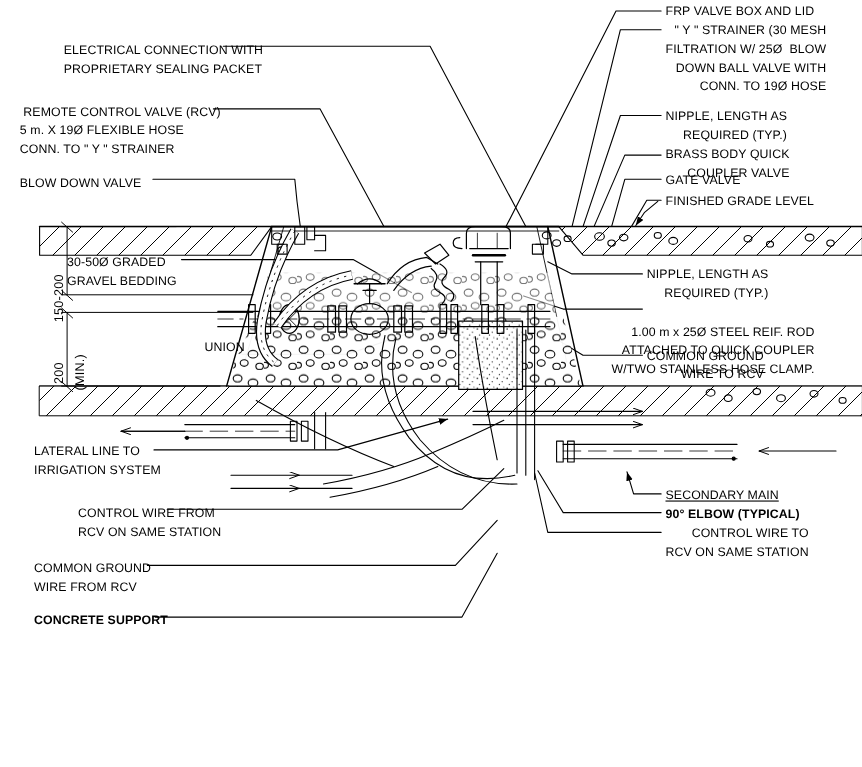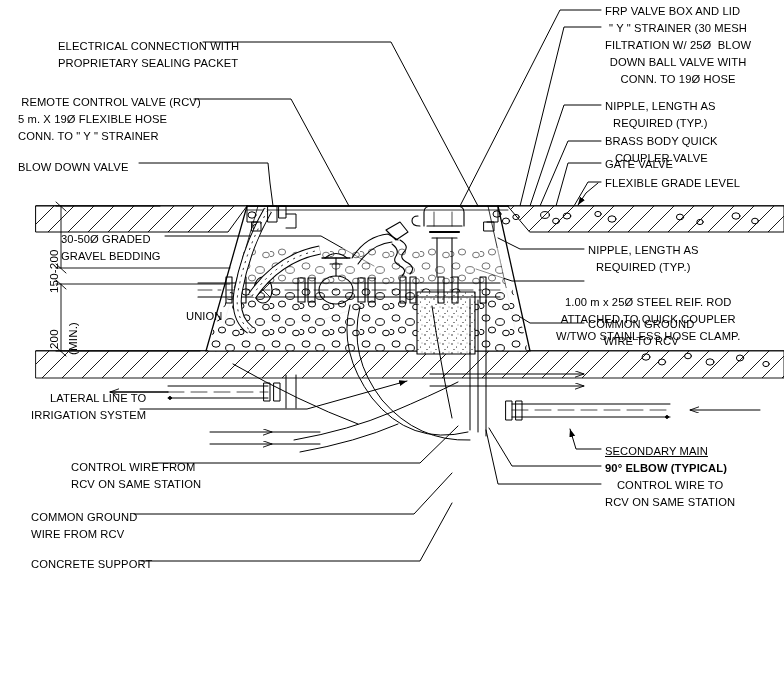--- a/index.html
+++ b/index.html
@@ -26,21 +26,21 @@
   
   .note {
     position: absolute;
     font-family: "Liberation Sans", sans-serif;
     font-size: 11.2px;
     line-height: 17px;
     letter-spacing: 0.1px;
     white-space: pre;
     color: #000;
   }
-  .note.right { text-align: center; }
+  .note.right { text-align: right; }
 
   
   .dimtext {
     position: absolute;
     font-family: "Liberation Sans", sans-serif;
     font-size: 11.5px;
     letter-spacing: 0.2px;
     white-space: nowrap;
     transform-origin: 0 0;
     transform: rotate(-90deg);
@@ -340,41 +340,41 @@
 <div id="notes-left">
   <div class="note" style="left:18px;  top:38px;margin-left:40px;">ELECTRICAL CONNECTION WITH
 PROPRIETARY SEALING PACKET</div>
   <div class="note" style="left:18px;  top:94px;"> REMOTE CONTROL VALVE (RCV)
 5 m. X 19Ø FLEXIBLE HOSE
 CONN. TO " Y " STRAINER</div>
   <div class="note" style="left:18px;  top:159px;">BLOW DOWN VALVE</div>
   <div class="note" style="left:61px;  top:231px;">30-50Ø GRADED
 GRAVEL BEDDING</div>
   <div class="note" style="left:186px; top:308px;">UNION</div>
-  <div class="note" style="left:31px;  top:390px;text-align:right;">LATERAL LINE TO
+  <div class="note" style="left:31px;  top:403px;">LATERAL LINE TO
 IRRIGATION SYSTEM</div>
   <div class="note" style="left:31px;  top:459px;margin-left:40px;">CONTROL WIRE FROM
 RCV ON SAME STATION</div>
   <div class="note" style="left:31px;  top:509px;">COMMON GROUND
 WIRE FROM RCV</div>
-  <div class="note" style="left:31px;  top:556px;">CONCRETE SUPPORT</div>
+  <div class="note" style="left:31px;  top:556px;font-weight:bold;">CONCRETE SUPPORT</div>
 </div>
 
 <div id="notes-right">
   <div class="note right" style="left:605px; top:3px;">FRP VALVE BOX AND LID</div>
   <div class="note right" style="left:605px; top:20px;">" Y " STRAINER (30 MESH
 FILTRATION W/ 25Ø  BLOW
 DOWN BALL VALVE WITH
 CONN. TO 19Ø HOSE</div>
   <div class="note right" style="left:605px; top:98px;">NIPPLE, LENGTH AS
 REQUIRED (TYP.)</div>
   <div class="note right" style="left:605px; top:133px;">BRASS BODY QUICK
 COUPLER VALVE</div>
   <div class="note right" style="left:605px; top:156px;">GATE VALVE</div>
-  <div class="note right" style="left:605px; top:175px;">FLEXIBLE GRADE LEVEL</div>
+  <div class="note right" style="left:605px; top:175px;">FINISHED GRADE LEVEL</div>
   <div class="note right" style="left:588px; top:242px;">NIPPLE, LENGTH AS
 REQUIRED (TYP.)</div>
   <div class="note right" style="left:556px; top:274px;margin-top:20px;">1.00 m x 25Ø STEEL REIF. ROD
 ATTACHED TO QUICK COUPLER
 W/TWO STAINLESS HOSE CLAMP.</div>
   <div class="note right" style="left:588px; top:316px;">COMMON GROUND
 WIRE TO RCV</div>
   <div class="note right" style="left:605px; top:443px;text-decoration:underline;">SECONDARY MAIN</div>
   <div class="note right" style="left:605px; top:460px;font-weight:bold;">90° ELBOW (TYPICAL)</div>
   <div class="note right" style="left:605px; top:477px;">CONTROL WIRE TO

